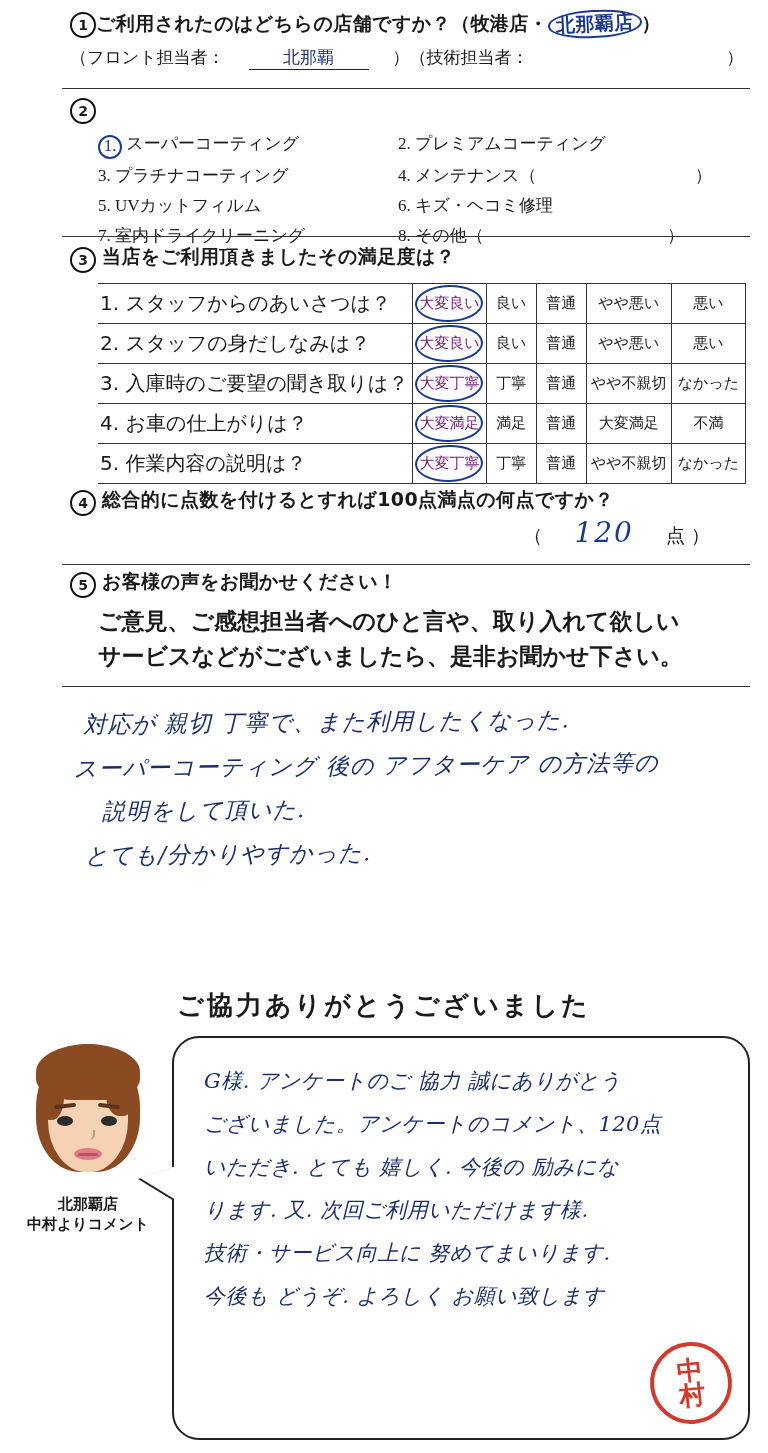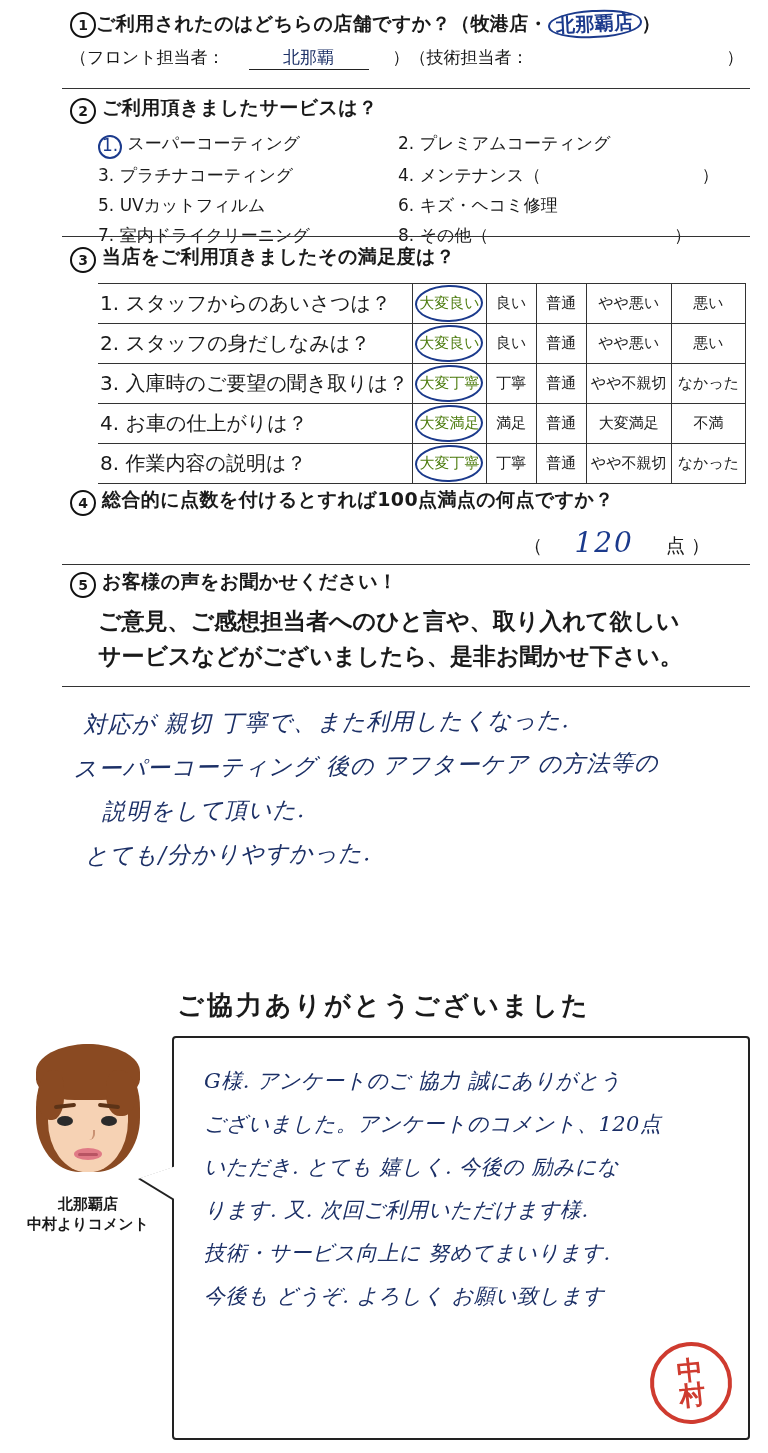--- a/index.html
+++ b/index.html
@@ -93,20 +93,21 @@
 
   
   #q2 { position: absolute; left: 70px; top: 96px; right: 18px; }
   .svc-grid {
     margin-top: 8px;
     margin-left: 28px;
     display: grid;
     grid-template-columns: 300px 1fr;
     row-gap: 7px;
     font-size: 17px;
+    font-family: Liberation Serif, serif;
   }
   .svc-item { white-space: nowrap; }
   .sel-ring {
     display: inline-block;
     border: 2px solid #1b3a8c;
     border-radius: 50%;
     width: 20px;
     height: 20px;
     line-height: 17px;
     text-align: center;
@@ -133,34 +134,33 @@
     border-left: none;
     border-right: 1px solid #333;
     width: 246px;
     font-size: 20px;
     padding-left: 2px;
   }
   table.sat tr:first-child td { border-top: 1px solid #333; }
   table.sat td.opt { width: 78px; }
   .chosen {
     position: relative;
-    color: #4d7c0f;
+    color: #701a75;
   }
   .chosen .ell {
     position: absolute;
     left: 2px; right: 2px; top: 1px; bottom: 1px;
     border: 2px solid #1b3a8c;
     border-radius: 50%;
     transform: rotate(-1.5deg);
   }
 
   
   #q4 { position: absolute; left: 70px; top: 488px; right: 18px; }
   #q4 .score-line {
-    margin-top: 10px;
     text-align: right;
     font-size: 19px;
     padding-right: 40px;
   }
   .score-val {
     font-family: "DejaVu Serif", "Liberation Serif", serif;
     font-style: italic;
     color: #1b3a8c;
     font-size: 28px;
     letter-spacing: 2px;
@@ -254,21 +254,21 @@
   }
 
   
   #bubble {
     position: absolute;
     left: 172px;
     top: 1036px;
     right: 18px;
     height: 400px;
     border: 2px solid #222;
-    border-radius: 4px;
+    border-radius: 27px;
     background: #fff;
   }
   #bubble .tail {
     position: absolute;
     left: -34px;
     top: 128px;
     width: 0; height: 0;
     border-top: 12px solid transparent;
     border-bottom: 22px solid transparent;
     border-right: 36px solid #fff;
@@ -324,21 +324,20 @@
       <span class="bracket-blank hand"></span>
       <span>）</span>
     </div>
   </div>
 
   <hr class="rule" style="top:88px">
 
   <div id="q2">
     <div class="q-row">
       <span class="num">2</span>
-      <span class="qtext">ご利用頂きましたサービスは？</span>
     </div>
     <div class="svc-grid">
       <div class="svc-item">
         <span class="sel-ring hand-blue">1.</span>
         <span>スーパーコーティング</span>
       </div>
       <div class="svc-item">
         <span>2.</span>
         <span>プレミアムコーティング</span>
       </div>
@@ -408,21 +407,21 @@
       </tr>
       <tr>
         <td class="q">4. お車の仕上がりは？</td>
         <td class="opt chosen"><span class="ell"></span><span>大変満足</span></td>
         <td class="opt">満足</td>
         <td class="opt">普通</td>
         <td class="opt">大変満足</td>
         <td class="opt">不満</td>
       </tr>
       <tr>
-        <td class="q">8. 作業内容の説明は？</td>
+        <td class="q">5. 作業内容の説明は？</td>
         <td class="opt chosen"><span class="ell"></span><span>大変丁寧</span></td>
         <td class="opt">丁寧</td>
         <td class="opt">普通</td>
         <td class="opt">やや不親切</td>
         <td class="opt">なかった</td>
       </tr>
     </tbody>
       </table>
   </div>
 

